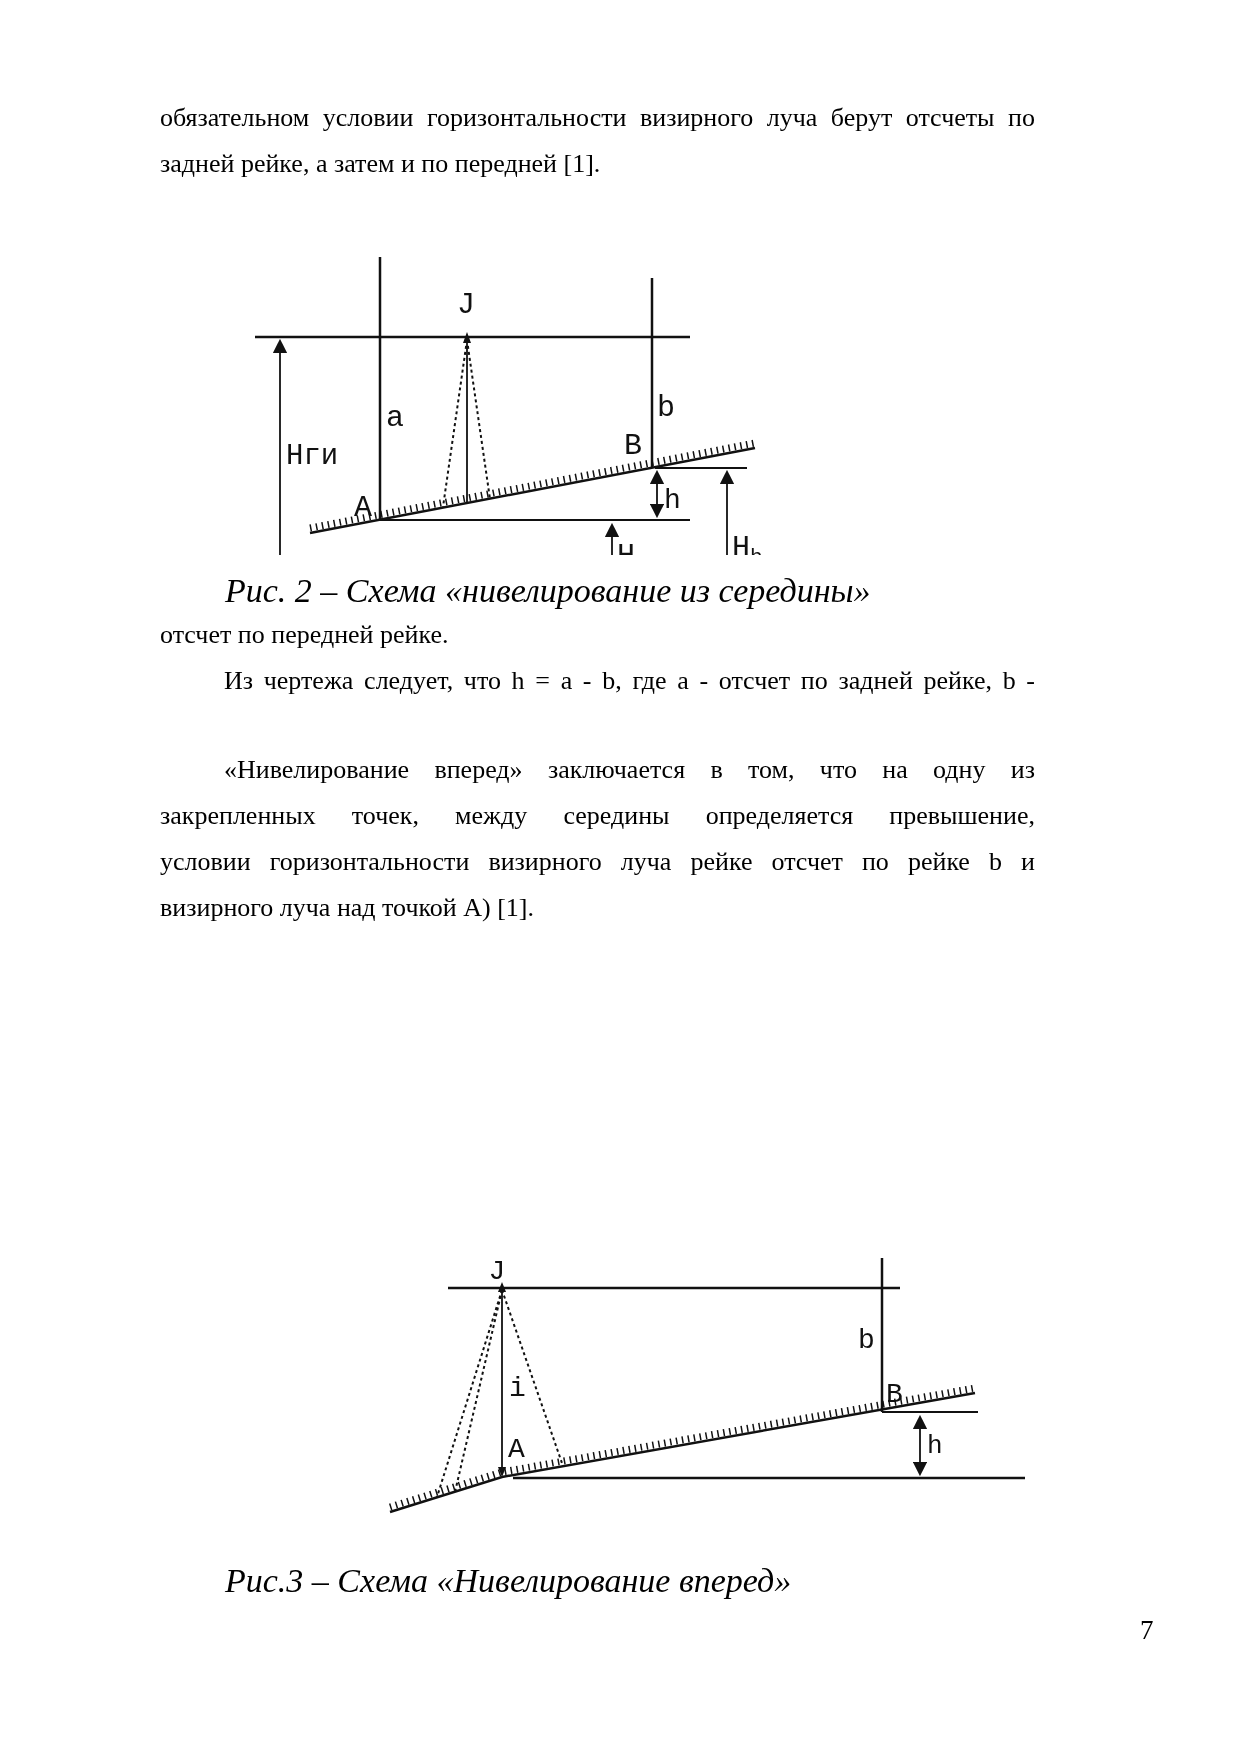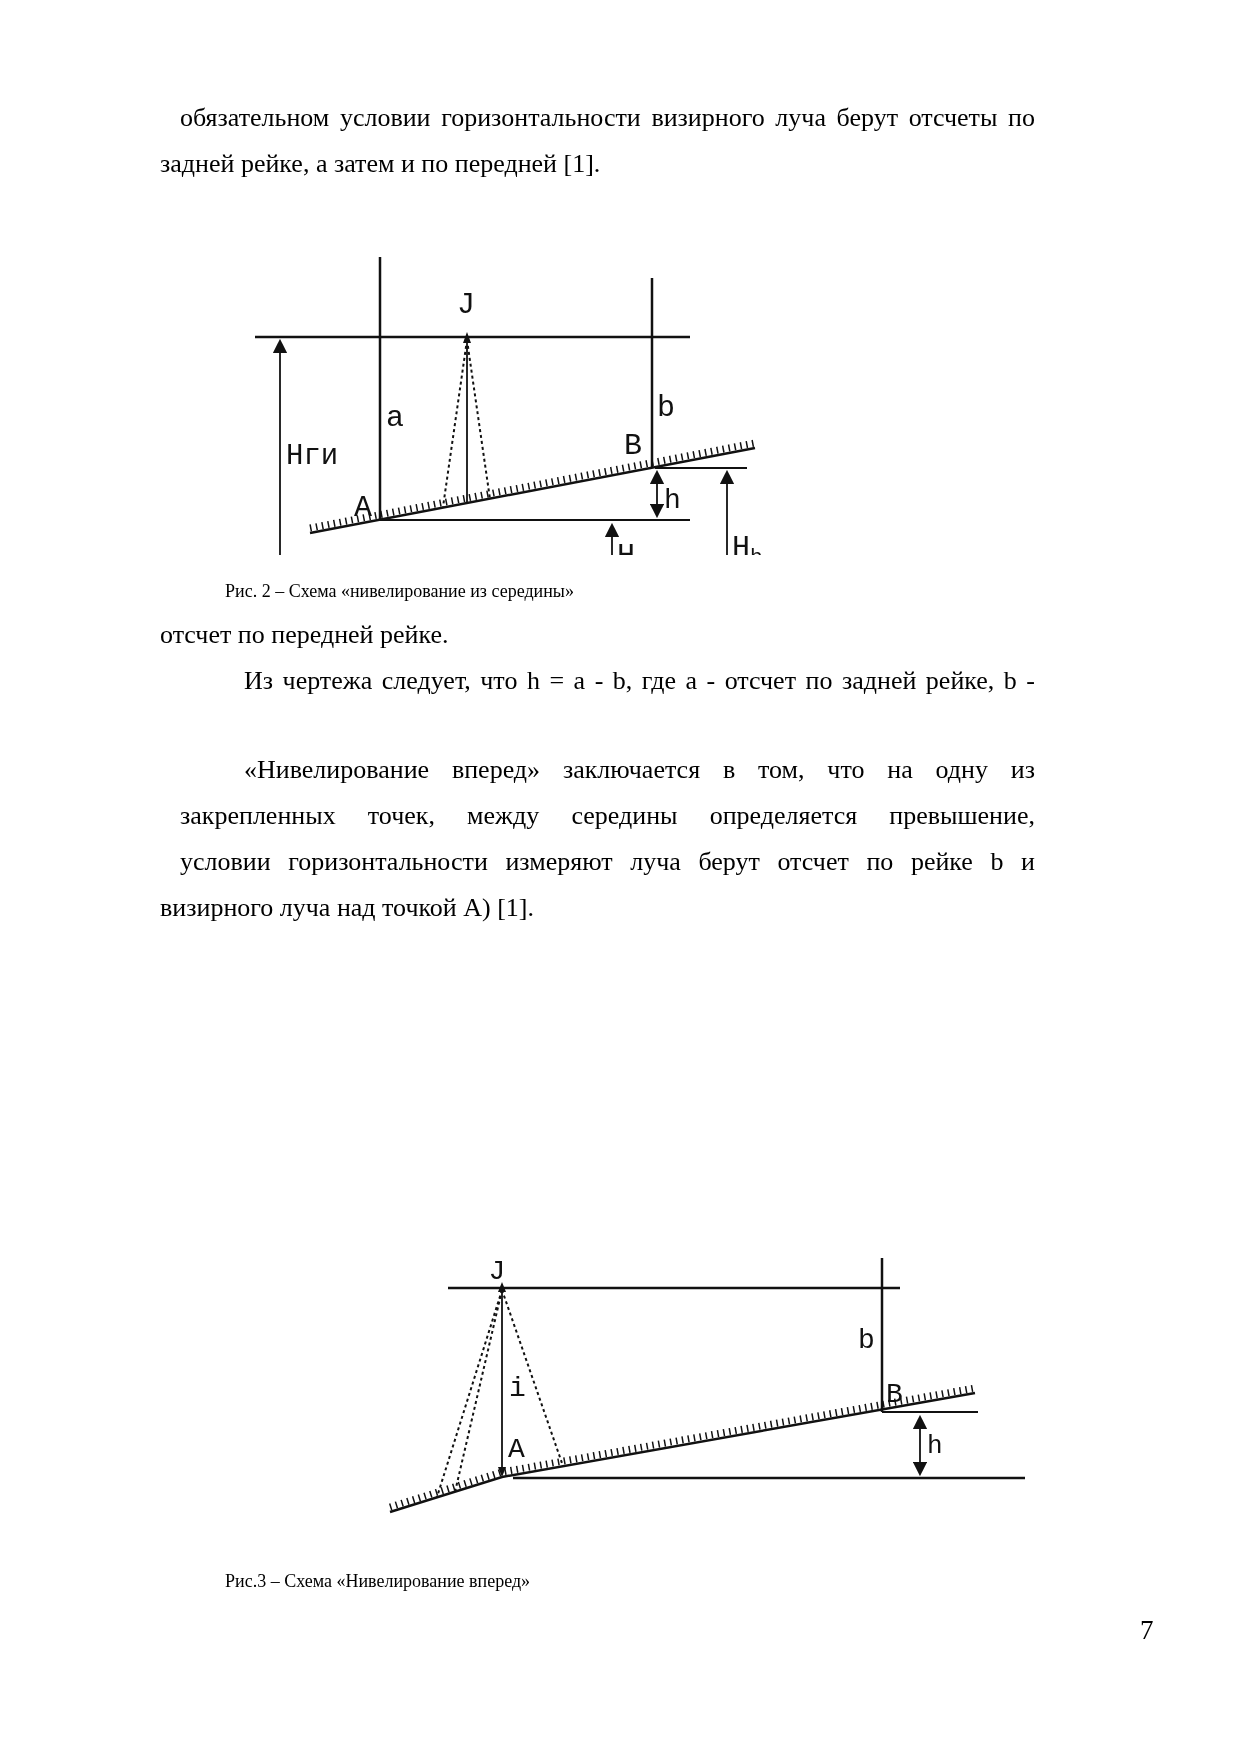--- a/index.html
+++ b/index.html
@@ -7,25 +7,26 @@
     width:1241px; height:1755px; position:relative;
     background:#ffffff; color:#000;
     font-family:"Liberation Serif", serif;
     overflow:hidden;
   }
   .textblock {
     position:absolute; left:160px; width:875px;
     font-size:26px; line-height:46px; color:#000;
   }
   .line { white-space:pre-wrap; }
-  .just { text-align:justify; text-align-last:justify;margin-left:20px; }
+  .just { text-align:justify; text-align-last:justify; }
   .indent { padding-left:64px; }
   .caption {
-    position:absolute; left:225px; font-size:18px; line-height:32px;
+    position:absolute; left:225px; font-size:34px; line-height:32px;
     white-space:nowrap;
+    font-style:italic;
   }
   .figure { position:absolute; }
   .pageno { position:absolute; left:1140px; top:1615px; font-size:27px; }
   svg text {
     font-family:"Liberation Mono", monospace;
     fill:#111;
   }
   svg line, svg polyline, svg path.stroke { stroke:#111; }
 </style>
 </head>
@@ -83,21 +84,21 @@
 <div class="caption" style="top:575px">Рис. 2 – Схема «нивелирование из середины»</div>
 
 <div class="textblock" style="top:612px">
   <div class="line">отсчет по передней рейке.</div>
   <div class="line just indent">Из чертежа следует, что h = a - b, где a - отсчет по задней рейке, b -</div>
 </div>
 
 <div class="textblock" style="top:747px">
   <div class="line just indent">«Нивелирование вперед» заключается в том, что на одну из</div>
   <div class="line just">закрепленных точек, между середины определяется превышение,</div>
-  <div class="line just">условии горизонтальности измеряют луча берут отсчет по рейке b и</div>
+  <div class="line just">условии горизонтальности визирного луча рейке отсчет по рейке b и</div>
   <div class="line">визирного луча над точкой А) [1].</div>
 </div>
 
 <svg class="figure" style="left:330px; top:1180px" width="710" height="335" viewBox="0 0 710 335">
   <defs>
     <marker id="ah3" viewBox="0 0 10 10" refX="8.5" refY="5" markerWidth="8" markerHeight="8" orient="auto-start-reverse">
       <path d="M0,0 L10,5 L0,10 z" fill="#111"></path>
     </marker>
   </defs>
 

